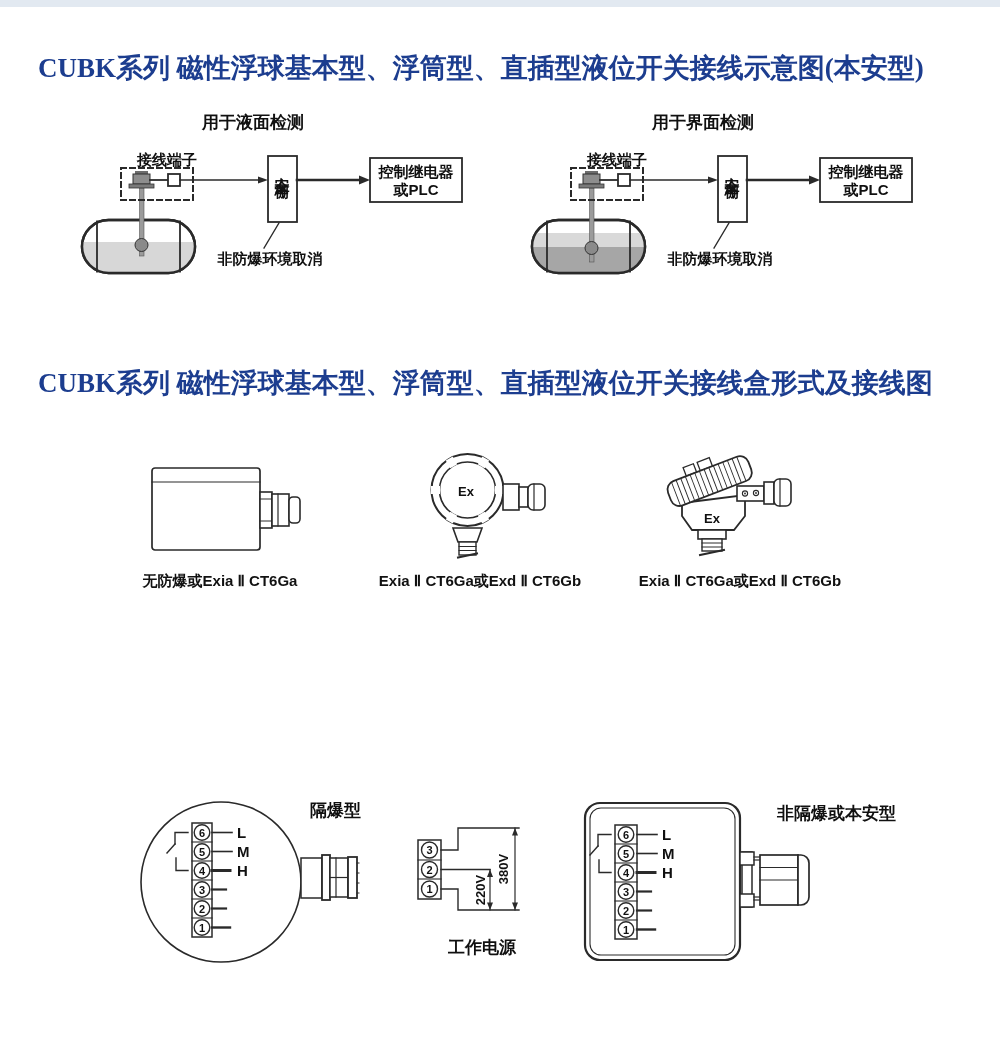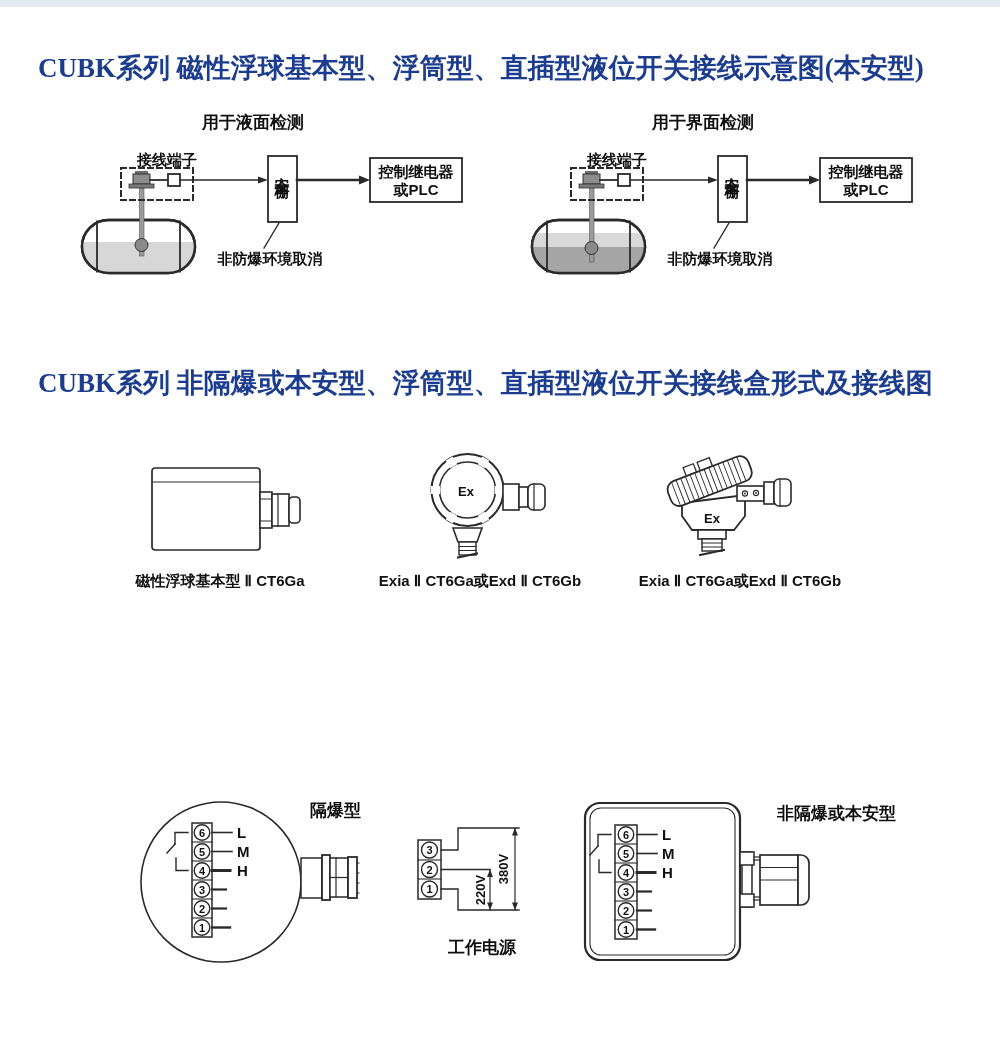--- a/index.html
+++ b/index.html
@@ -108,21 +108,21 @@
     <text class="vtext" x="222.5" y="64">安全栅</text>
     <line x1="237" y1="80" x2="301" y2="80" class="s" stroke-width="2.6"></line>
     <polygon class="blk" points="299,75.5 310,80 299,84.5"></polygon>
     <rect x="310" y="58" width="92" height="44" class="w" stroke-width="1.8"></rect>
     <text class="t15" x="356" y="77" text-anchor="middle">控制继电器</text>
     <text class="t15" x="356" y="95" text-anchor="middle">或PLC</text>
     <line x1="219" y1="123" x2="204" y2="148" class="s" stroke-width="1.3"></line>
     <text class="t15" x="210" y="164" text-anchor="middle">非防爆环境取消</text>
   </svg>
 
-  <div class="h1" style="left:38px;top:365px;">CUBK系列 非隔爆或本安型、浮筒型、直插型液位开关接线盒形式及接线图</div>
+  <div class="h1" style="left:38px;top:365px;">CUBK系列 磁性浮球基本型、浮筒型、直插型液位开关接线盒形式及接线图</div>
 
   <svg style="left:145px;top:462px;" width="165" height="100" viewBox="0 0 165 100">
     <g>
       <rect x="7" y="6" width="108" height="82" rx="3" class="w" stroke-width="1.7"></rect>
       <line x1="7" y1="20" x2="115" y2="20" class="s" stroke-width="1.2"></line>
     </g>
     <g>
       <rect x="115" y="30" width="12" height="36" class="w" stroke-width="1.6"></rect>
       <line x1="115" y1="37" x2="127" y2="37" class="s" stroke-width="1"></line>
       <line x1="115" y1="59" x2="127" y2="59" class="s" stroke-width="1"></line>
@@ -212,21 +212,21 @@
         <line x1="74" y1="22.5" x2="74" y2="47.5"></line>
           <line x1="79" y1="22.5" x2="79" y2="47.5"></line>
         <line x1="84" y1="22.5" x2="84" y2="47.5"></line>
           <line x1="89" y1="22.5" x2="89" y2="47.5"></line>
         <line x1="94" y1="22.5" x2="94" y2="47.5"></line>
       </g>
     </g>
     <text class="t13" x="62" y="77" text-anchor="middle">Ex</text>
   </svg>
 
-  <div class="figlabel" style="left:95px;top:572px;width:250px;">磁性浮球基本型 Ⅱ CT6Ga</div>
+  <div class="figlabel" style="left:95px;top:572px;width:250px;">无防爆或Exia Ⅱ CT6Ga</div>
   <div class="figlabel" style="left:375px;top:572px;width:210px;">Exia Ⅱ CT6Ga或Exd Ⅱ CT6Gb</div>
   <div class="figlabel" style="left:625px;top:572px;width:230px;">Exia Ⅱ CT6Ga或Exd Ⅱ CT6Gb</div>
 
 
   <svg style="left:120px;top:785px;" width="260" height="195" viewBox="0 0 260 195">
     <circle cx="101" cy="97" r="80" class="w" stroke-width="1.6"></circle>
     <text class="t17" x="190" y="31">隔爆型</text>
 
     <g>
       <rect x="181" y="73" width="21" height="40" class="w" stroke-width="1.5"></rect>

